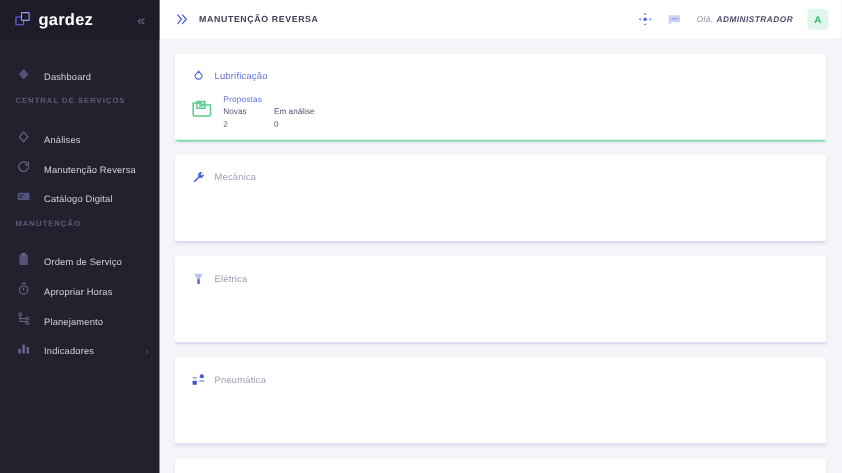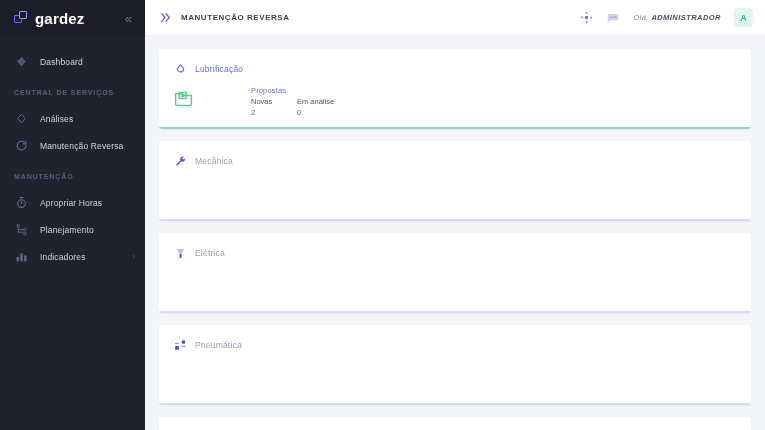--- a/index.html
+++ b/index.html
@@ -42,21 +42,21 @@
     letter-spacing: 0.2px; margin-left: 7px;
   }
   .collapse-btn {
     margin-left: auto; color: #6f6f8a; font-size: 13px;
     cursor: pointer; line-height: 1; padding: 2px 3px;
   }
 
   .nav-scroll { height: 394px; padding-top: 12px; }
 
   .nav-item {
-    display: flex; align-items: center;
+    display: flex; align-items: flex-end;
     height: 27px; padding: 0 10px 0 14px;
     cursor: pointer; position: relative;
   }
   .nav-ico {
     width: 15px; height: 15px; flex: 0 0 15px;
     display: flex; align-items: center; justify-content: center;
     color: #6b6a8e;
   }
   .nav-ico svg { display: block; }
   .nav-label {
@@ -143,21 +143,20 @@
   }
   .card-title {
     font-size: 8.5px; margin-left: 8px;
     color: #9a9db3; letter-spacing: 0.2px;
   }
   .card.active .card-title { color: #6070d8; }
 
   .stats {
     display: flex; align-items: flex-start;
     margin-top: 10px;
-    gap: 48px;
   }
   .folder-ico { width: 22px; flex: 0 0 22px; padding-top: 2px; }
   .stats-body { margin-left: 8px; }
   .stats-label {
     color: #6070d8; font-size: 7.5px; margin-bottom: 2px;
     letter-spacing: 0.15px;
   }
   .stat-cols { display: flex; }
   .stat-col { min-width: 46px; }
   .stat-name { color: #555770; font-size: 7.5px; line-height: 1.45; }
@@ -205,23 +204,42 @@
         <span class="nav-ico">
           <svg width="13" height="13" viewBox="0 0 24 24" fill="none" stroke="#6b6a8e" stroke-width="1.9" stroke-linecap="round">
             <path d="M20 12a8 8 0 1 1-3-6.2"></path>
               <path d="M20 4v5h-5"></path>
           </svg>
         </span>
         <span class="nav-label">Manutenção Reversa</span>
       </div>
 
 
+      <div class="nav-item">
+        <span class="nav-ico">
+          <svg width="13" height="13" viewBox="0 0 24 24" fill="#55537a">
+              <rect x="2" y="6" width="20" height="12" rx="2"></rect>
+              <rect x="4" y="9" width="9" height="1.6" fill="#22222f"></rect>
+              <rect x="4" y="12.5" width="6" height="1.6" fill="#22222f"></rect>
+            </svg>
+        </span>
+        <span class="nav-label">Catálogo Digital</span>
+      </div>
 
       <div class="nav-group-title">MANUTENÇÃO</div>
 
+      <div class="nav-item">
+        <span class="nav-ico">
+          <svg width="13" height="13" viewBox="0 0 24 24" fill="#55537a">
+              <rect x="5" y="4" width="14" height="18" rx="2"></rect>
+              <rect x="9" y="2" width="6" height="3.6" rx="1" fill="#6b6a8e"></rect>
+            </svg>
+        </span>
+        <span class="nav-label">Ordem de Serviço</span>
+      </div>
 
 
       <div class="nav-item">
         <span class="nav-ico">
           <svg width="13" height="13" viewBox="0 0 24 24" fill="none" stroke="#6b6a8e" stroke-width="1.9" stroke-linecap="round">
             <circle cx="12" cy="14" r="7"></circle>
               <path d="M12 14v-3.2"></path>
               <path d="M9.5 3h5"></path>
           </svg>
         </span>

